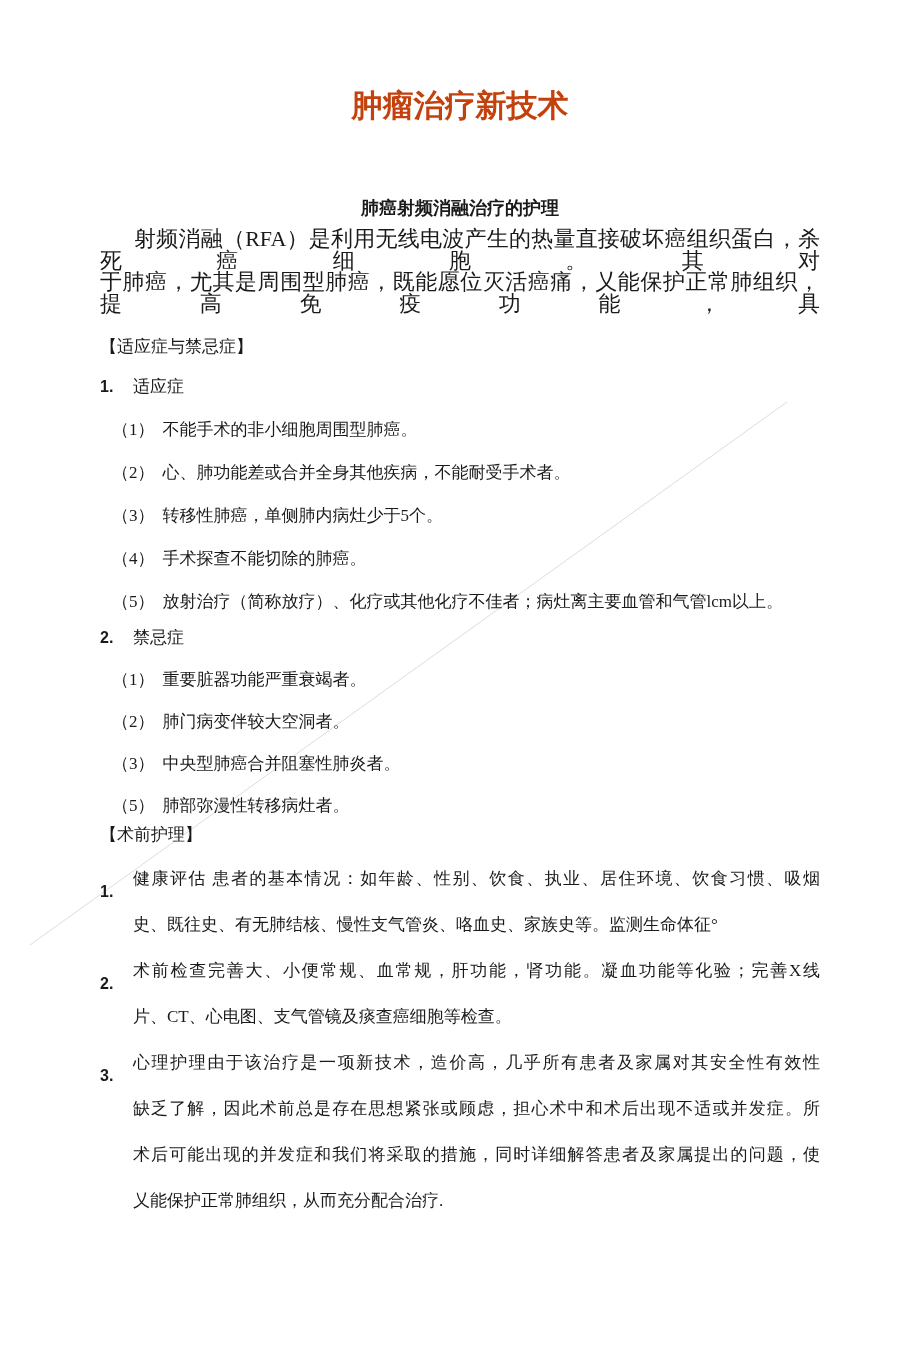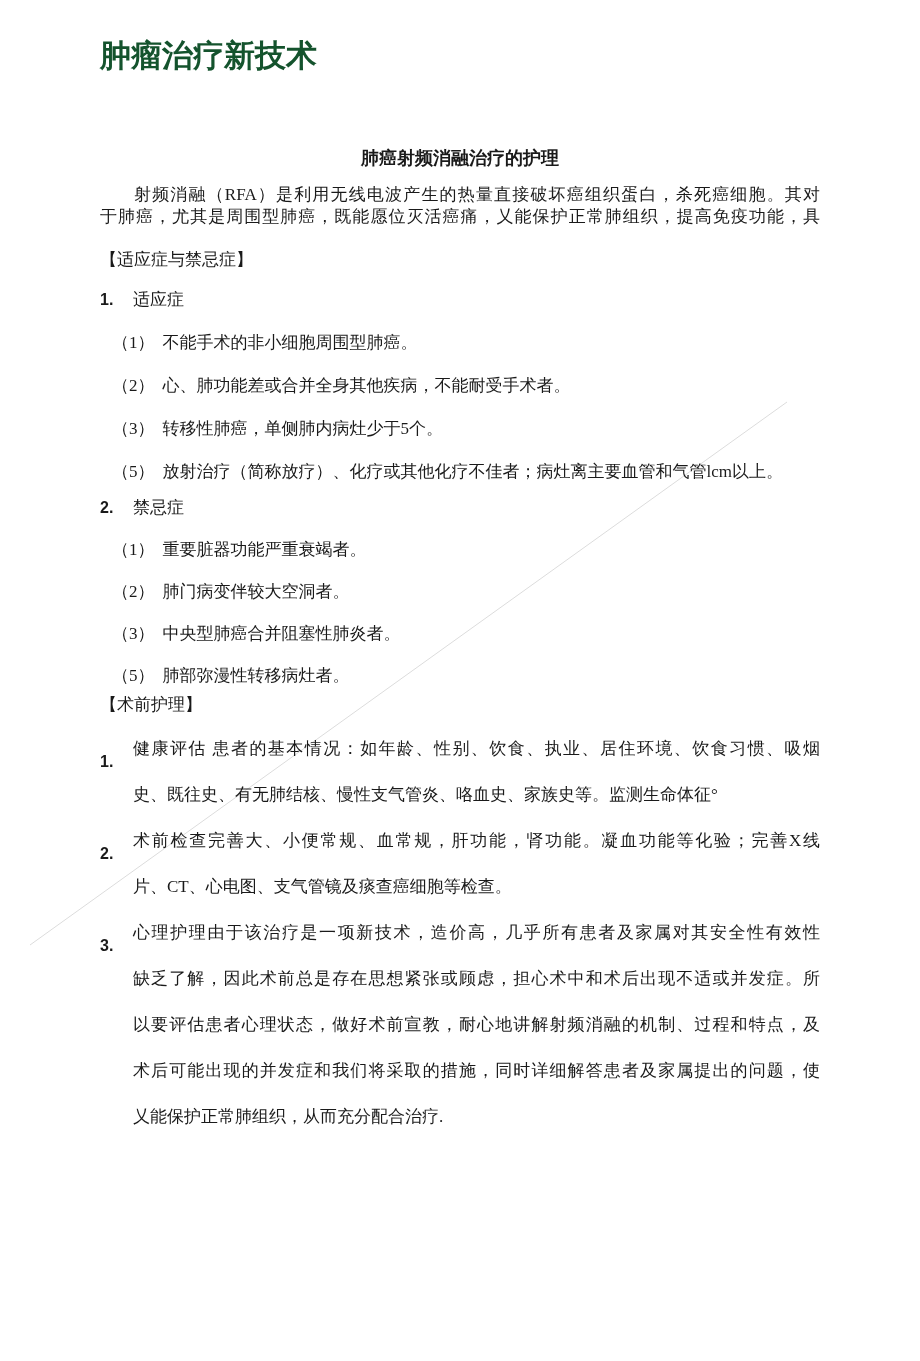--- a/index.html
+++ b/index.html
@@ -17,35 +17,35 @@
     left: 0; top: 0;
     width: 920px; height: 1361px;
     pointer-events: none;
   }
   .content {
     position: relative;
     padding: 0 100px;
     width: 720px;
   }
   .doc-title {
-    margin-top: 36px;
+    margin-top: 86px;
     font-size: 31px;
     line-height: 40px;
-    text-align: left;
+    text-align: center;
     font-weight: 600;
-    color: #14532d;
+    color: #c2410c;
   }
   .doc-subtitle {
     margin-top: 70px;
     font-size: 18px;
     line-height: 24px;
     text-align: center;
     font-weight: 600;
   }
-  .intro { margin-top: 14px; font-size: 17px; }
+  .intro { margin-top: 8px; font-size: 22px; }
   .intro-line { line-height: 21.5px; }
   .fill { text-align: justify; text-align-last: justify; }
   .first-indent { text-indent: 34px; }
   .section-heading {
     font-size: 17px;
     line-height: 20px;
     font-weight: 500;
   }
   .heading-indications { margin-top: 23px; }
   .heading-preop { margin-top: 9px; }
@@ -113,20 +113,23 @@
       <div class="sub-item">
         <span class="sub-marker">（1）</span><span>不能手术的非小细胞周围型肺癌。</span>
       </div>
       <div class="sub-item">
         <span class="sub-marker">（2）</span><span>心、肺功能差或合并全身其他疾病，不能耐受手术者。</span>
       </div>
       <div class="sub-item">
         <span class="sub-marker">（3）</span><span>转移性肺癌，单侧肺内病灶少于5个。</span>
       </div>
       <div class="sub-item">
+        <span class="sub-marker">（4）</span><span>手术探查不能切除的肺癌。</span>
+      </div>
+      <div class="sub-item">
         <span class="sub-marker">（5）</span><span>放射治疗（简称放疗）、化疗或其他化疗不佳者；病灶离主要血管和气管lcm以上。</span>
       </div>
     </div>
 
     <div class="list-header second">
       <span class="num">2.</span>
       <span>禁忌症</span>
     </div>
 
     <div class="sub-list second">
@@ -167,23 +170,20 @@
       </div>
 
       <div>
         <div class="care-line fill">
           <span class="num">3.</span><span>心理护理由于该治疗是一项新技术，造价高，几乎所有患者及家属对其安全性有效性</span>
         </div>
         <div class="care-line fill">
           <span>缺乏了解，因此术前总是存在思想紧张或顾虑，担心术中和术后出现不适或并发症。所</span>
         </div>
         <div class="care-line fill">
-          <span>以要评估患者心理状态，做好术前宣教，耐心地讲解射频消融的机制、过程和特点，及</span>
-        </div>
-        <div class="care-line fill">
           <span>术后可能出现的并发症和我们将采取的措施，同时详细解答患者及家属提出的问题，使</span>
         </div>
         <div class="care-line">
           <span>乂能保护正常肺组织，从而充分配合治疗.</span>
         </div>
       </div>
 
     </div>
 
   </div>

